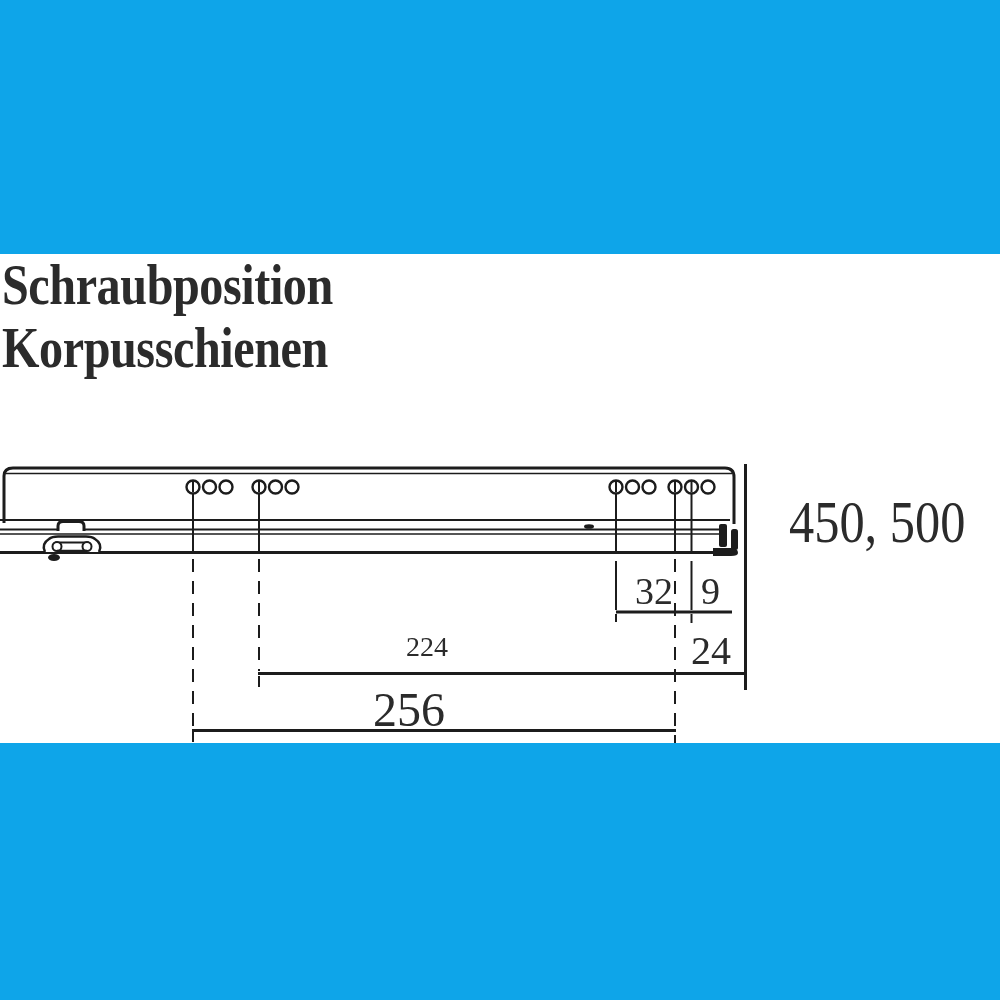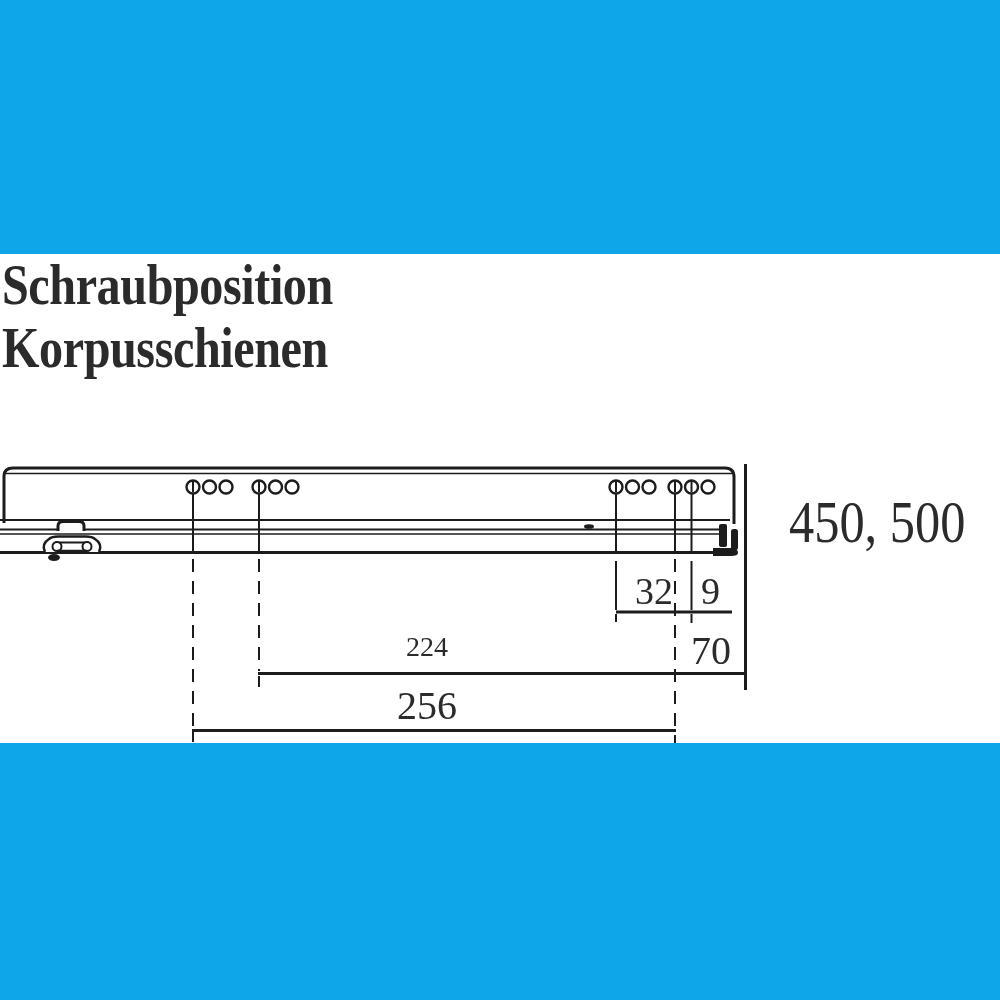--- a/index.html
+++ b/index.html
@@ -13,21 +13,21 @@
   #drawing-svg{position:absolute;left:0;top:0;width:1000px;height:1000px;}
   .title-block{
     position:absolute;left:2px;top:253px;color:#2b2b2b;
     font-size:58px;font-weight:600;line-height:63px;letter-spacing:-0.5px;
     transform:scaleX(0.83);transform-origin:left top;white-space:nowrap;
   }
   .dim-label{
     position:absolute;color:#2b2b2b;font-weight:400;line-height:1;white-space:nowrap;
   }
   #dim-224{left:406px;top:633px;font-size:28px;}
-  #dim-256{left:373px;top:686px;font-size:40px;margin-left:24px;}
+  #dim-256{left:373px;top:686px;font-size:48px;}
   #dim-37{left:691px;top:631px;font-size:40px;}
   #dim-32{left:623px;top:572px;font-size:38px;margin-left:12px;}
   #dim-9{left:701px;top:572px;font-size:38px;}
   #rail-lengths{
     left:789px;top:492px;font-size:60px;
     transform:scaleX(0.84);transform-origin:left top;
   }
 </style>
 </head>
 <body>
@@ -121,19 +121,19 @@
     </g>
   </svg>
 
   <div class="title-block">
     <div>Schraubposition</div>
     <div>Korpusschienen</div>
   </div>
 
   <div class="dim-label" id="dim-32">32</div>
   <div class="dim-label" id="dim-9">9</div>
-  <div class="dim-label" id="dim-37">70</div>
+  <div class="dim-label" id="dim-37">24</div>
   <div class="dim-label" id="dim-224">224</div>
   <div class="dim-label" id="dim-256">256</div>
 
   <div class="dim-label" id="rail-lengths">450, 500</div>
 
 </div>
 
 </body></html>

